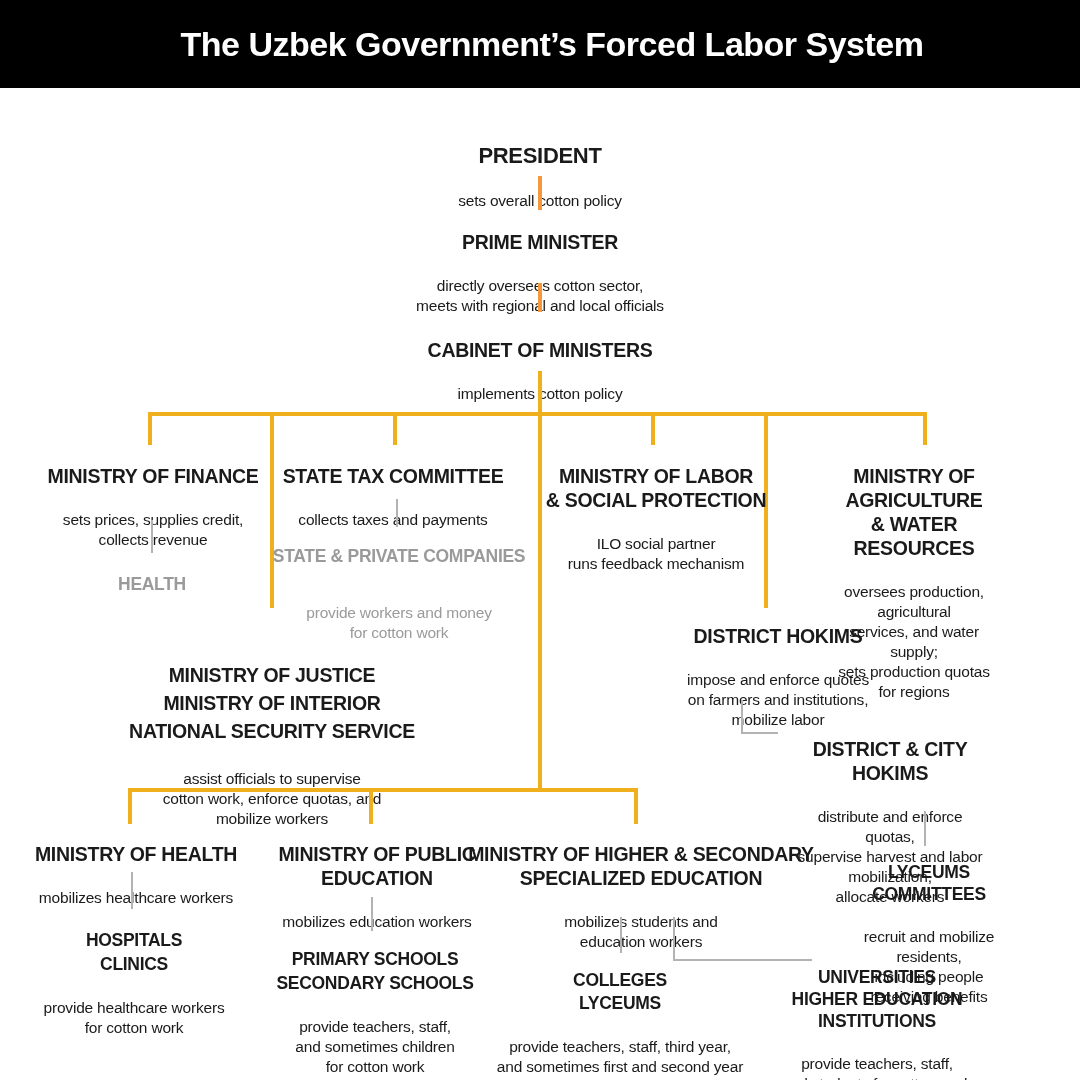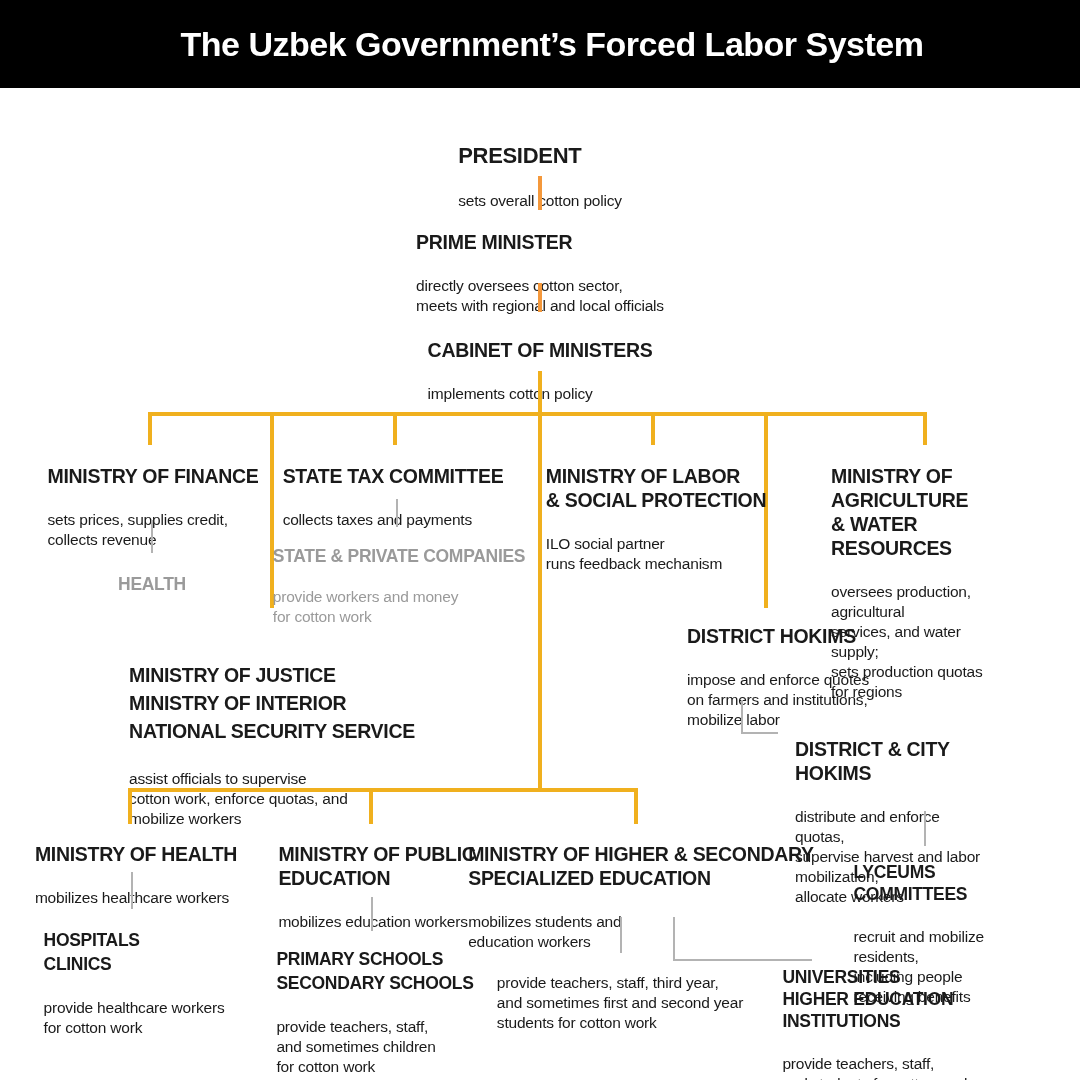--- a/index.html
+++ b/index.html
@@ -15,21 +15,21 @@
     display:flex;align-items:center;justify-content:center;
   }
   #header .htitle{
     color:#fff;font-size:34px;font-weight:bold;letter-spacing:-0.5px;
     white-space:nowrap;
     margin-left:24px;
   }
   
   .node{
     position:absolute;transform:translateX(-50%);
-    white-space:pre-line;
+    text-align:center;white-space:pre-line;
   }
   .t{font-weight:bold;letter-spacing:-0.3px;}
   .t-lg{font-size:22px;line-height:26px;}
   .t-md{font-size:19.5px;line-height:24px;}
   .t-sm{font-size:17.5px;line-height:24px;}
   .lh28{line-height:28px;margin-top:37px;}
   .lh23{line-height:23px;}
   .lh21{line-height:22px;}
   .d{font-size:15.5px;line-height:20px;letter-spacing:-0.2px;margin-top:4px;}
   .gray{color:var(--gray-text,#9a9a9a);}
@@ -106,21 +106,21 @@
   </div>
 
   <div class="ln grayln v2" style="left:151px;top:520px;height:33px"></div>
   <div class="node" style="left:152px;top:554px">
     <div class="t t-sm gray">HEALTH</div>
   </div>
 
   <div class="ln grayln v2" style="left:396px;top:499px;height:28px"></div>
   <div class="node" style="left:399px;top:526px">
     <div class="t t-sm gray">STATE &amp; PRIVATE COMPANIES</div>
-    <div class="d gray" style="margin-top:1px">provide workers and money
+    <div class="d gray" style="margin-top:17px">provide workers and money
 for cotton work</div>
   </div>
 
   <div class="node" style="left:272px;top:606px">
     <div class="t t-md lh28">MINISTRY OF JUSTICE
 MINISTRY OF INTERIOR
 NATIONAL SECURITY SERVICE</div>
     <div class="d" style="margin-top:6px">assist officials to supervise
 cotton work, enforce quotas, and
 mobilize workers</div>
@@ -185,20 +185,22 @@
   <div class="node" style="left:375px;top:929px">
     <div class="t t-sm">PRIMARY SCHOOLS
 SECONDARY SCHOOLS</div>
     <div class="d">provide teachers, staff,
 and sometimes children
 for cotton work</div>
   </div>
 
   <div class="ln grayln v2" style="left:620px;top:917px;height:36px"></div>
   <div class="node" style="left:620px;top:951px">
+    <div class="t t-sm lh23">COLLEGES
+LYCEUMS</div>
     <div class="d">provide teachers, staff, third year,
 and sometimes first and second year
 students for cotton work</div>
   </div>
 
   <div class="ln grayln v2" style="left:673px;top:917px;height:44px"></div>
   <div class="ln grayln h2" style="left:673px;top:959px;width:139px"></div>
   <div class="node" style="left:877px;top:948px">
     <div class="t t-sm lh21">UNIVERSITIES
 HIGHER EDUCATION

